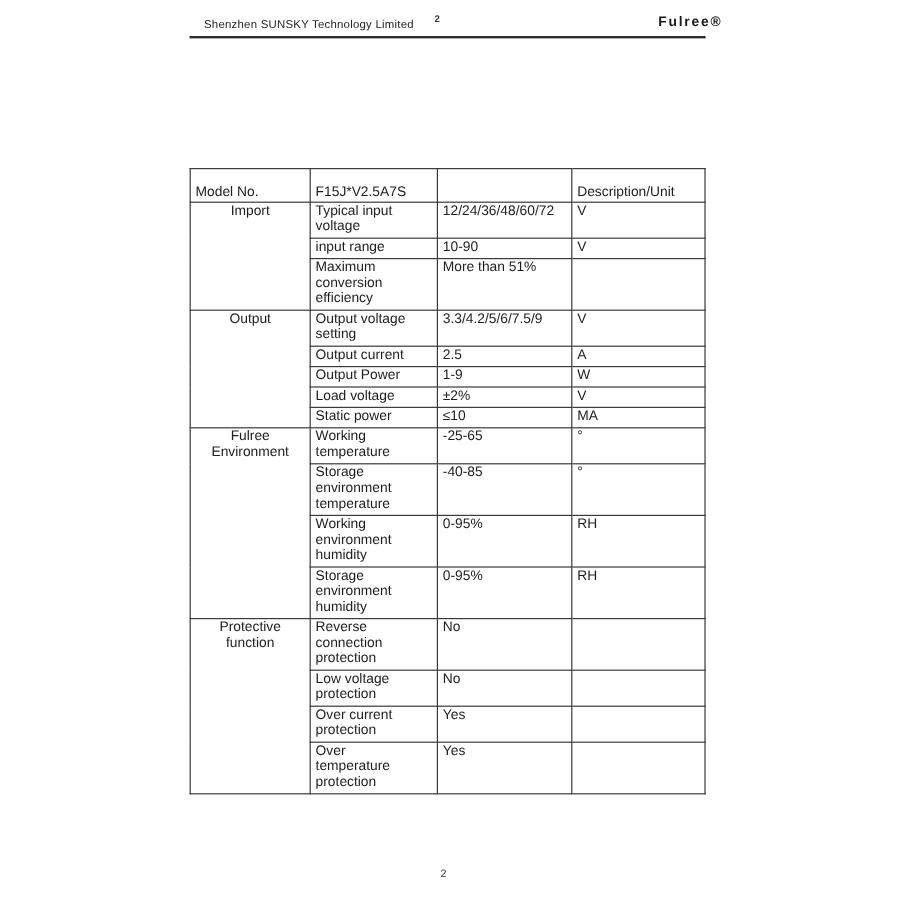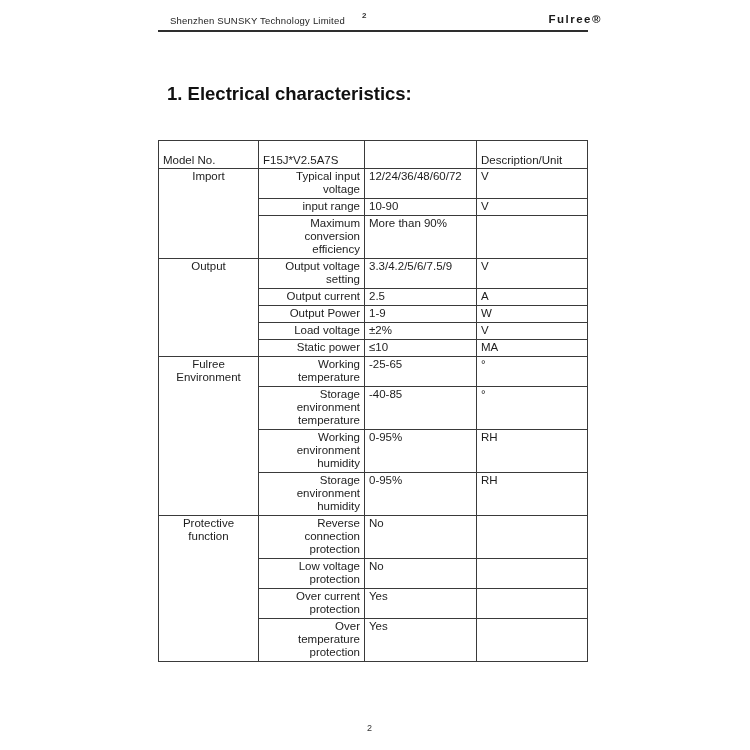--- a/index.html
+++ b/index.html
@@ -46,21 +46,21 @@
   table.spec td {
     border: 1px solid #3a3a3a;
     vertical-align: top;
     font-size: 11.5px;
     line-height: 13px;
     padding: 1px 4px 2px 4px;
     overflow: hidden;
     color: #1d1d1d;
   }
   table.spec thead td { height: 18px; vertical-align: middle; padding-top: 13px; padding-bottom: 1px; }
-  td.cell-property, td.section-label { white-space: pre-line; text-align: right; }
+  td.cell-property, td.section-label { white-space: pre-line; }
   td.section-label { text-align: center; margin-top: 36px; }
   td.sec-0 { padding-top: 22px; }
   td.sec-1 { padding-top: 39px; }
   td.sec-2 { padding-top: 21px; }
   td.sec-3 { padding-top: 22px; }
   td.cell-unit { padding-left: 5px; }
   td.th-model, td.th-desc { padding-left: 5px; }
 
   
   .page-number {
@@ -71,21 +71,20 @@
 </head>
 <body>
 
 <div class="page">
 
   <span class="company-name">Shenzhen SUNSKY Technology Limited</span>
   <span class="header-sup">2</span>
   <span class="brand">Fulree®</span>
   <div class="header-rule"></div>
 
-  <div class="doc-title">1. Electrical characteristics:</div>
 
   <div class="table-wrap">
     <table class="spec">
       <colgroup>
         <col style="width:100px">
           <col style="width:106px">
         <col style="width:112px">
           <col style="width:111px">
       </colgroup>
       <thead>
@@ -106,21 +105,21 @@
           </tr>
           <tr>
             <td class="cell-property">input range</td>
             <td class="cell-value">10-90</td>
             <td class="cell-unit">V</td>
           </tr>
           <tr>
             <td class="cell-property">Maximum
 conversion
 efficiency</td>
-            <td class="cell-value">More than 90%</td>
+            <td class="cell-value">More than 51%</td>
             <td class="cell-unit"></td>
           </tr>
           <tr>
             <td class="section-label sec-1" rowspan="5">Output</td>
             <td class="cell-property">Output voltage
 setting</td>
             <td class="cell-value">3.3/4.2/5/6/7.5/9</td>
             <td class="cell-unit">V</td>
           </tr>
           <tr>

